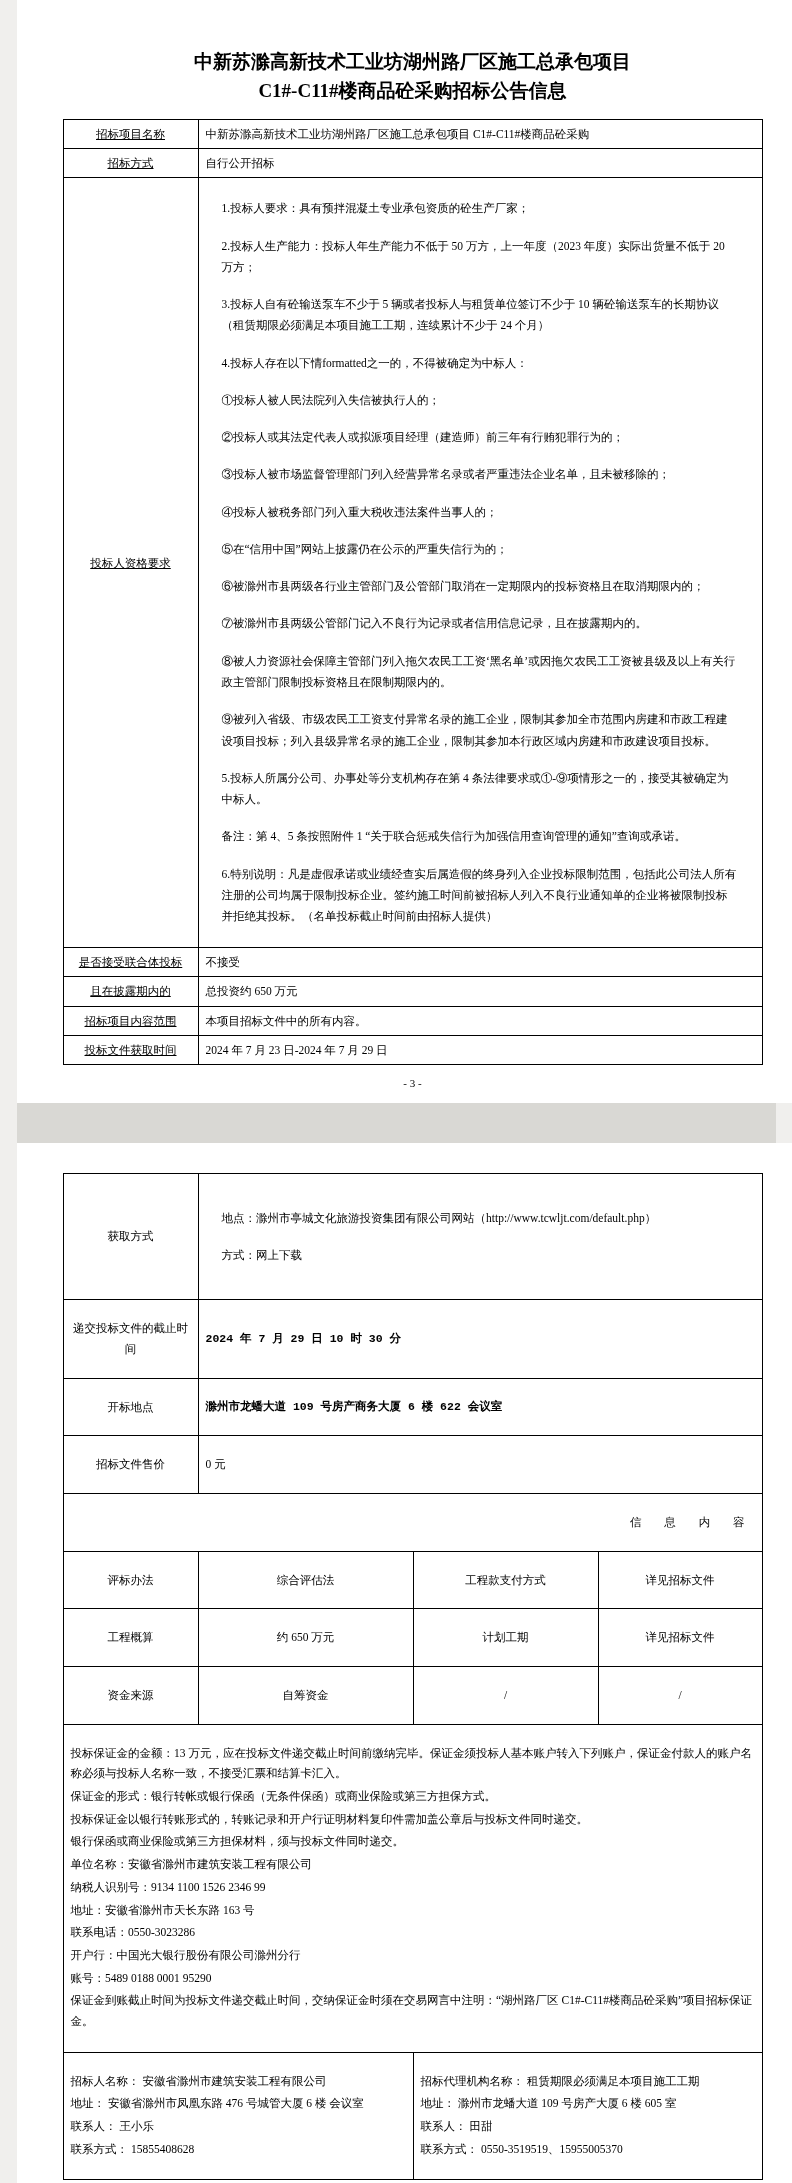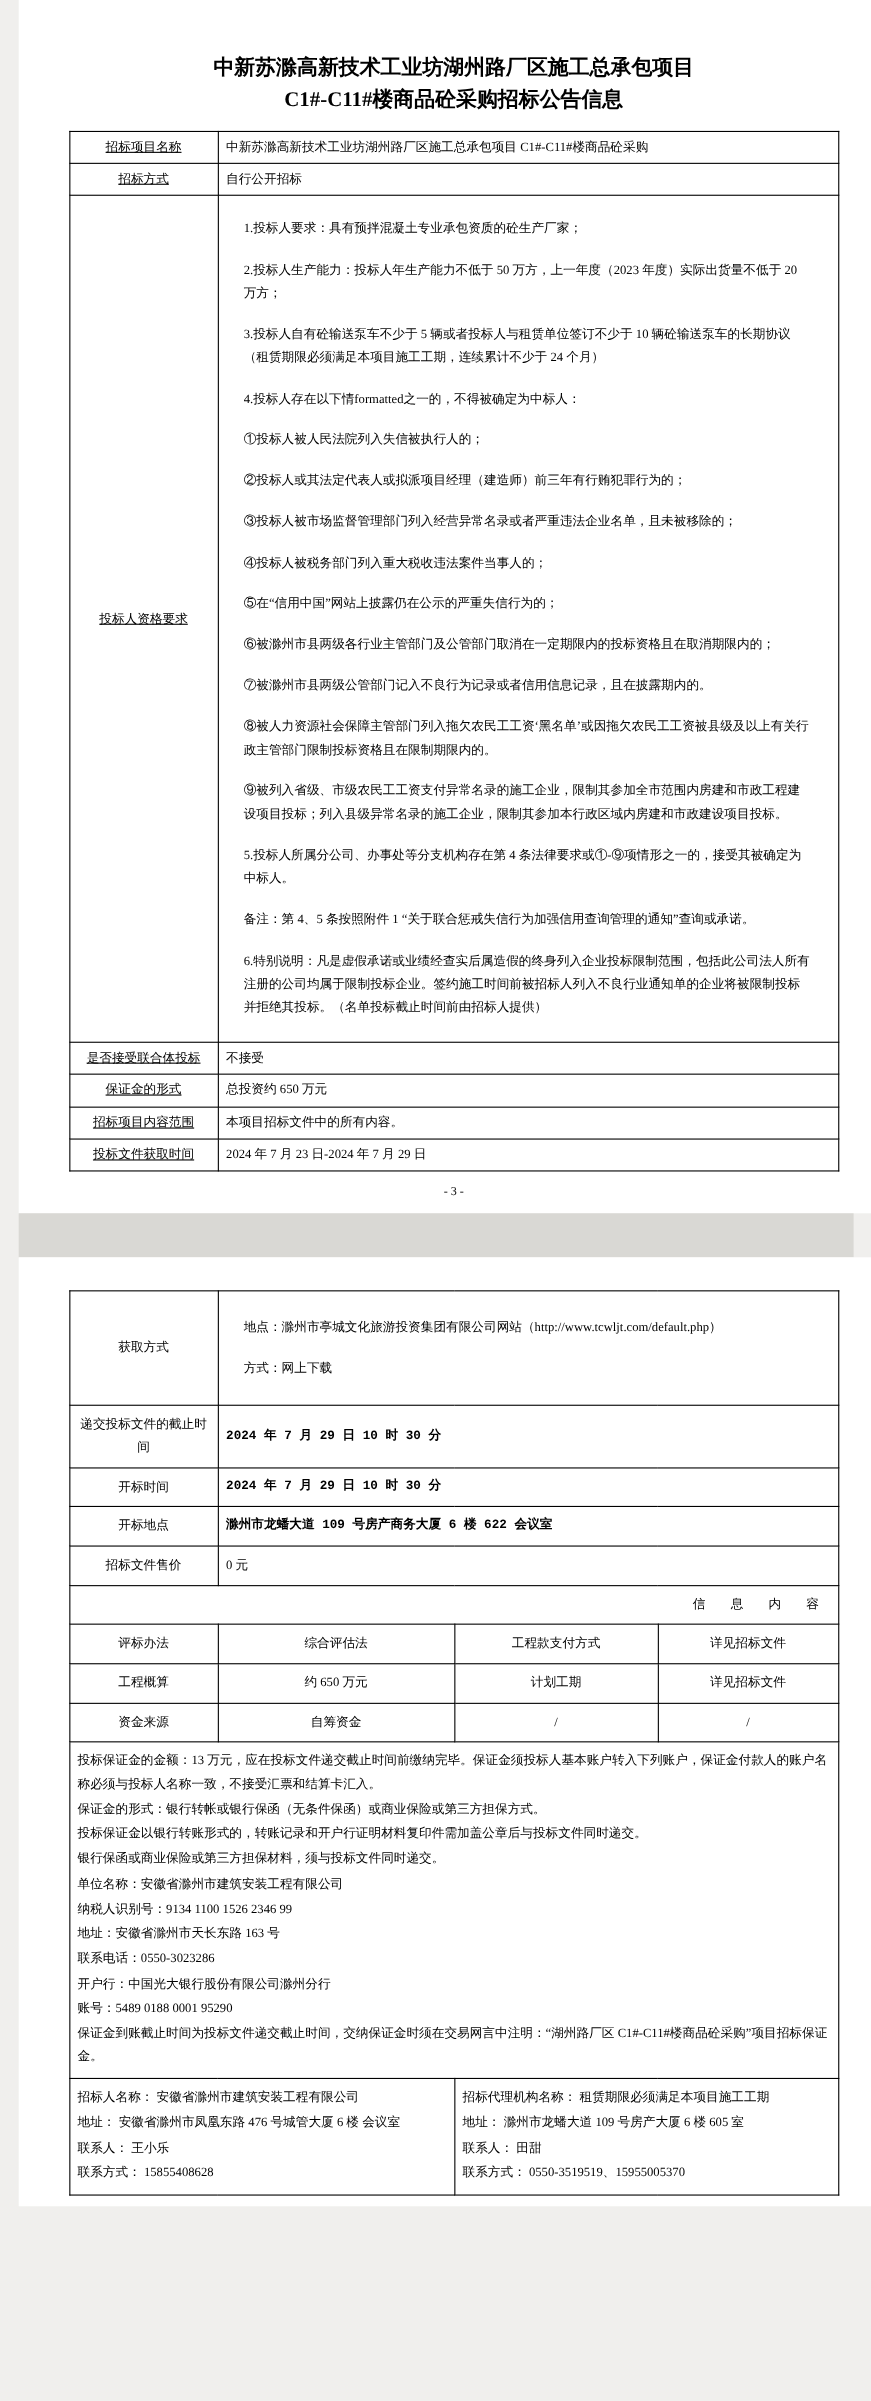--- a/index.html
+++ b/index.html
@@ -22,21 +22,21 @@
   td.lbl{width:120px;text-align:center;text-decoration:underline;}
   td.lbl.tall{vertical-align:middle;}
   td.val{text-align:left;}
   .tight{line-height:1.85;}
   .p{margin:16px;}
   .pagenum{text-align:center;font-size:11px;margin:12px 0 4px 0;}
   
   table.main2{
     border-collapse:collapse;margin:0 auto;width:700px;font-size:11.5px;line-height:1.8;
   }
-  table.main2 td{border:1px solid #000;padding:7px 7px;vertical-align:middle;}
+  table.main2 td{border:1px solid #000;padding:18px 7px;vertical-align:middle;}
   td.c{text-align:center;}
   td.l{text-align:left;}
   .bold{font-weight:bold;font-family:Liberation Mono, monospace;}
   .info-head{text-align:right;font-weight:normal;letter-spacing:10px;}
   .blk p{margin:0 0 2px 0;}
 </style>
 </head>
 <body>
 
 <div class="page">
@@ -77,21 +77,21 @@
             <p class="p">5.投标人所属分公司、办事处等分支机构存在第 4 条法律要求或①-⑨项情形之一的，接受其被确定为中标人。</p>
             <p class="p">备注：第 4、5 条按照附件 1 “关于联合惩戒失信行为加强信用查询管理的通知”查询或承诺。</p>
             <p class="p">6.特别说明：凡是虚假承诺或业绩经查实后属造假的终身列入企业投标限制范围，包括此公司法人所有注册的公司均属于限制投标企业。签约施工时间前被招标人列入不良行业通知单的企业将被限制投标并拒绝其投标。（名单投标截止时间前由招标人提供）</p>
           </td>
         </tr>
         <tr>
           <td class="lbl">是否接受联合体投标</td>
           <td class="val">不接受</td>
         </tr>
         <tr>
-          <td class="lbl">保证金的形式</td>
+          <td class="lbl">且在披露期内的</td>
           <td class="val">总投资约 650 万元</td>
         </tr>
         <tr>
           <td class="lbl">招标项目内容范围</td>
           <td class="val">本项目招标文件中的所有内容。</td>
         </tr>
         <tr>
           <td class="lbl">投标文件获取时间</td>
           <td class="val">2024 年 7 月 23 日-2024 年 7 月 29 日</td>
         </tr>
@@ -108,24 +108,20 @@
       <tbody>
         <tr>
           <td class="c" style="width:120px">获取方式</td>
           <td class="l" colspan="3">
             <p class="p">地点：滁州市亭城文化旅游投资集团有限公司网站（http://www.tcwljt.com/default.php）</p>
             <p class="p">方式：网上下载</p>
           </td>
         </tr>
         <tr>
           <td class="c">递交投标文件的截止时间</td>
-          <td class="l bold" colspan="3">2024 年 7 月 29 日 10 时 30 分</td>
-        </tr>
-        <tr>
-          <td class="c">开标时间</td>
           <td class="l bold" colspan="3">2024 年 7 月 29 日 10 时 30 分</td>
         </tr>
         <tr>
           <td class="c">开标地点</td>
           <td class="l bold" colspan="3">滁州市龙蟠大道 109 号房产商务大厦 6 楼 622 会议室</td>
         </tr>
         <tr>
           <td class="c">招标文件售价</td>
           <td class="l" colspan="3">0 元</td>
         </tr>

